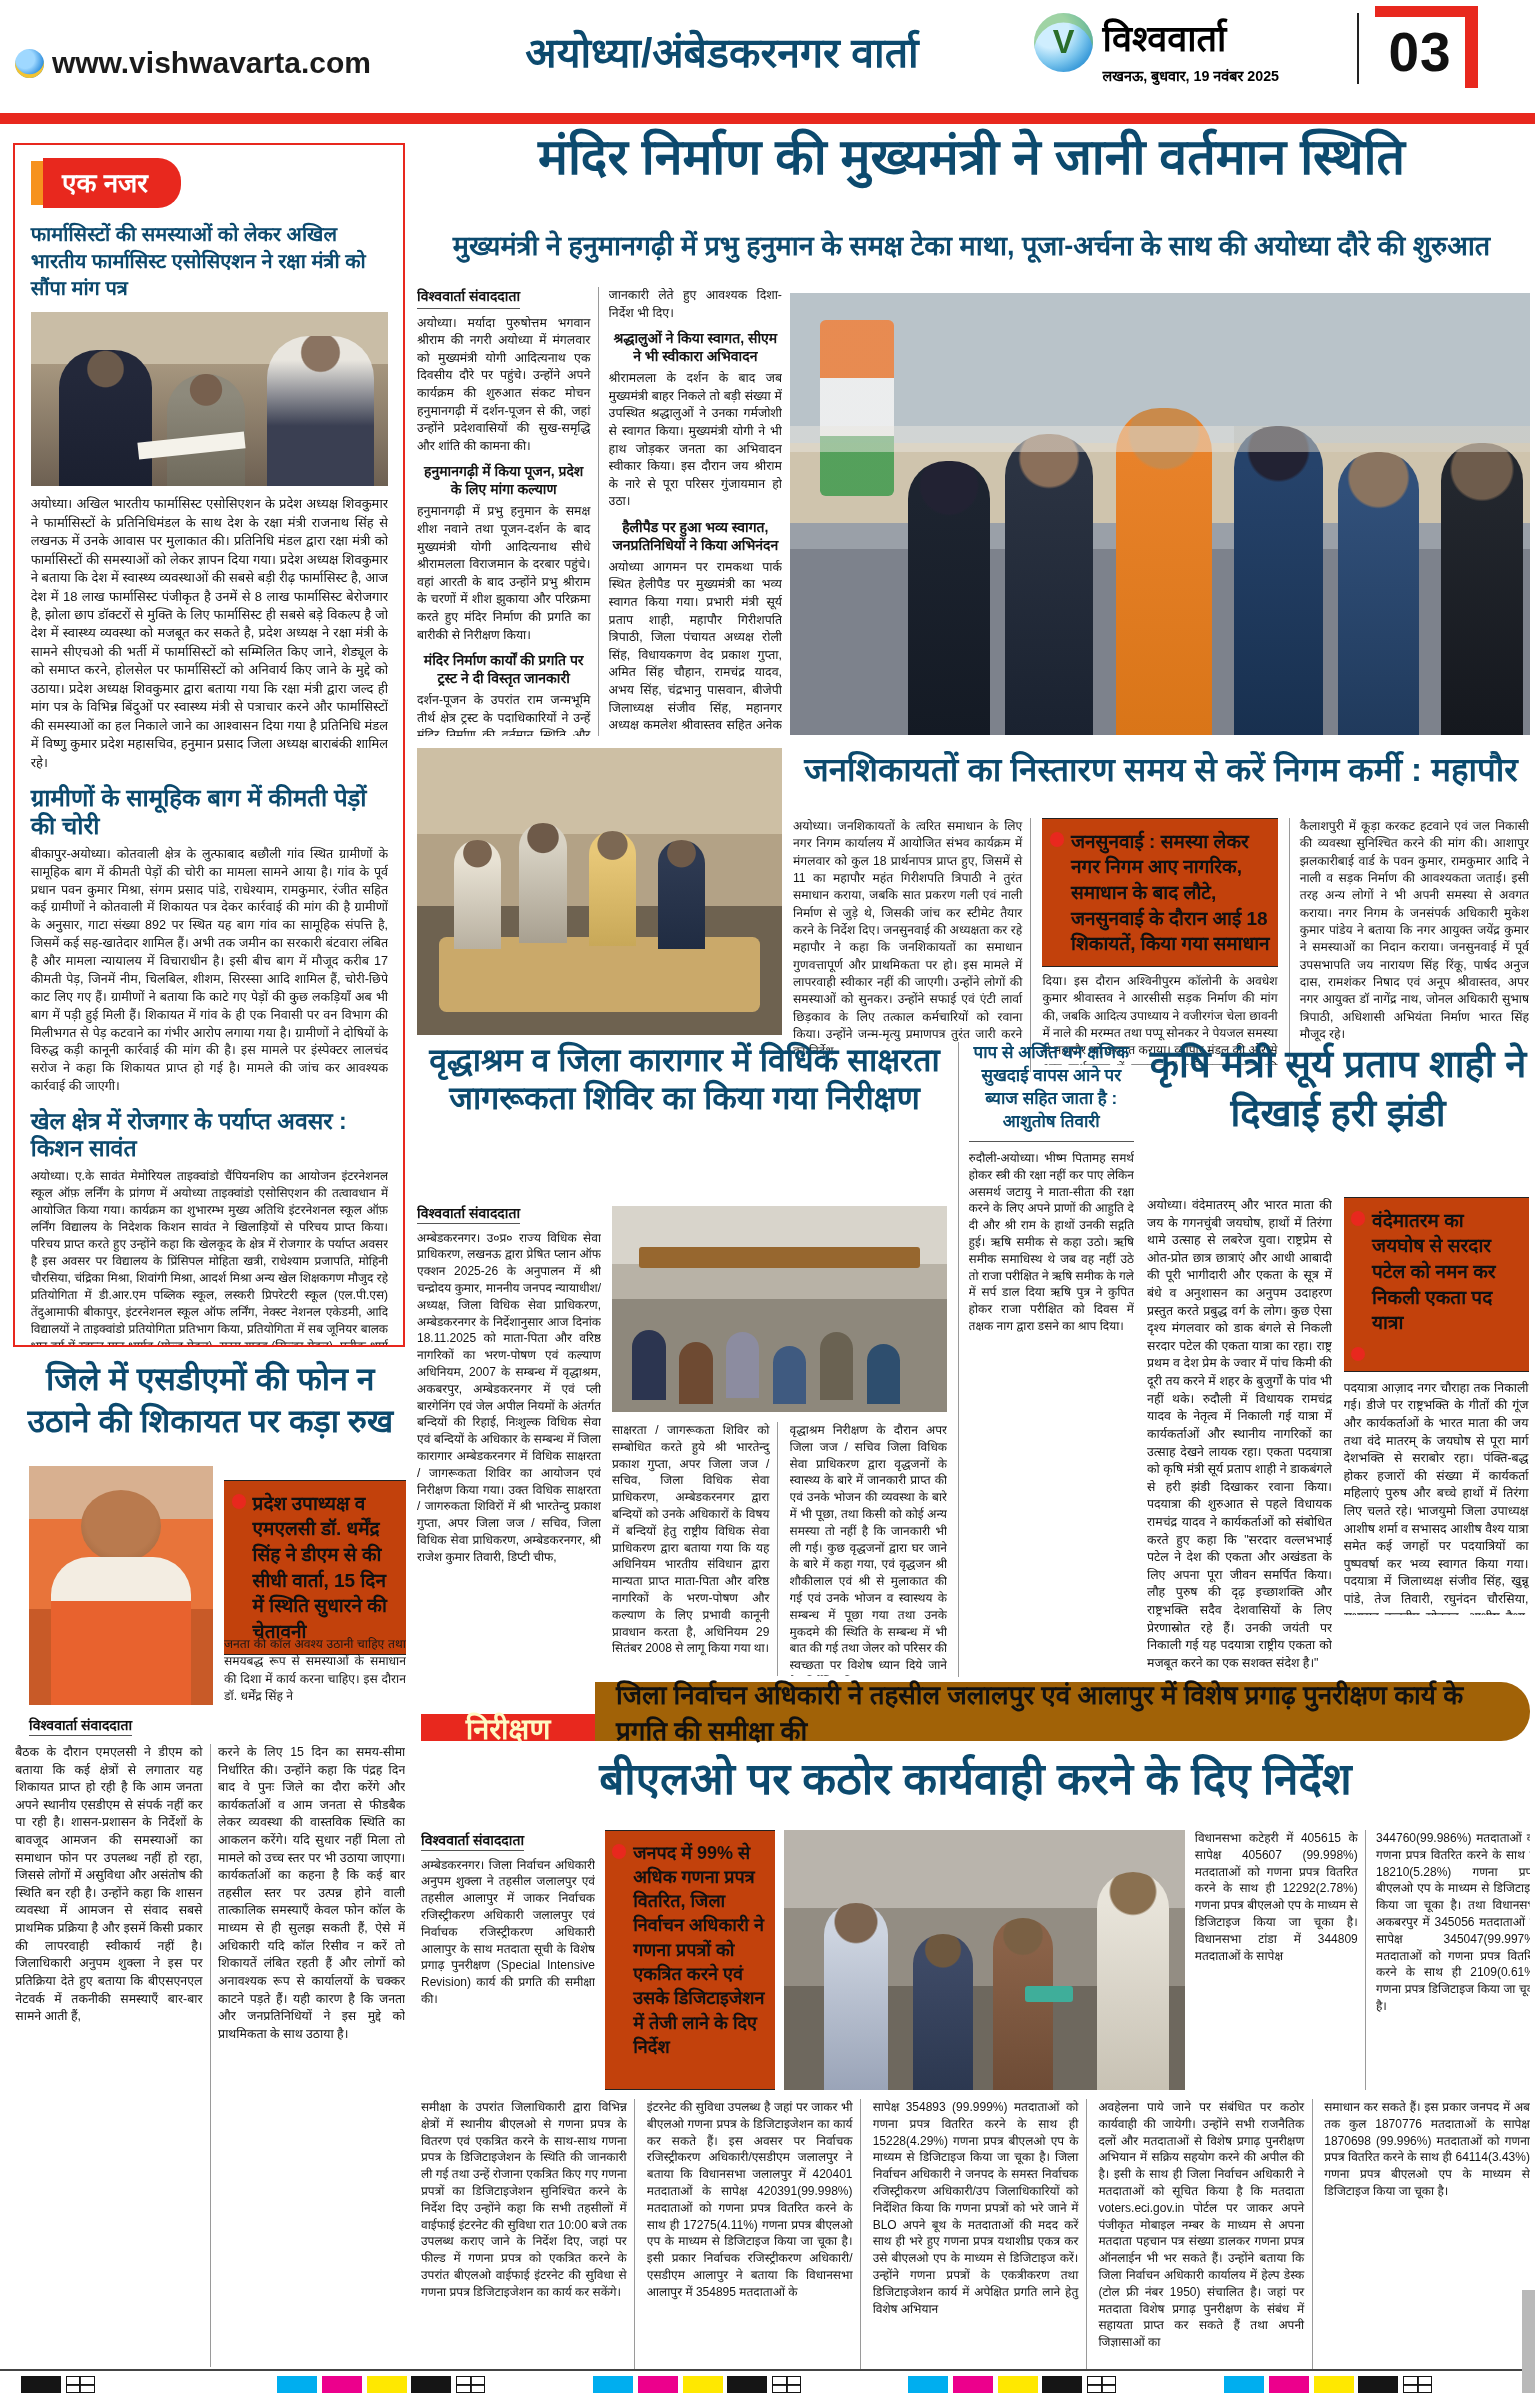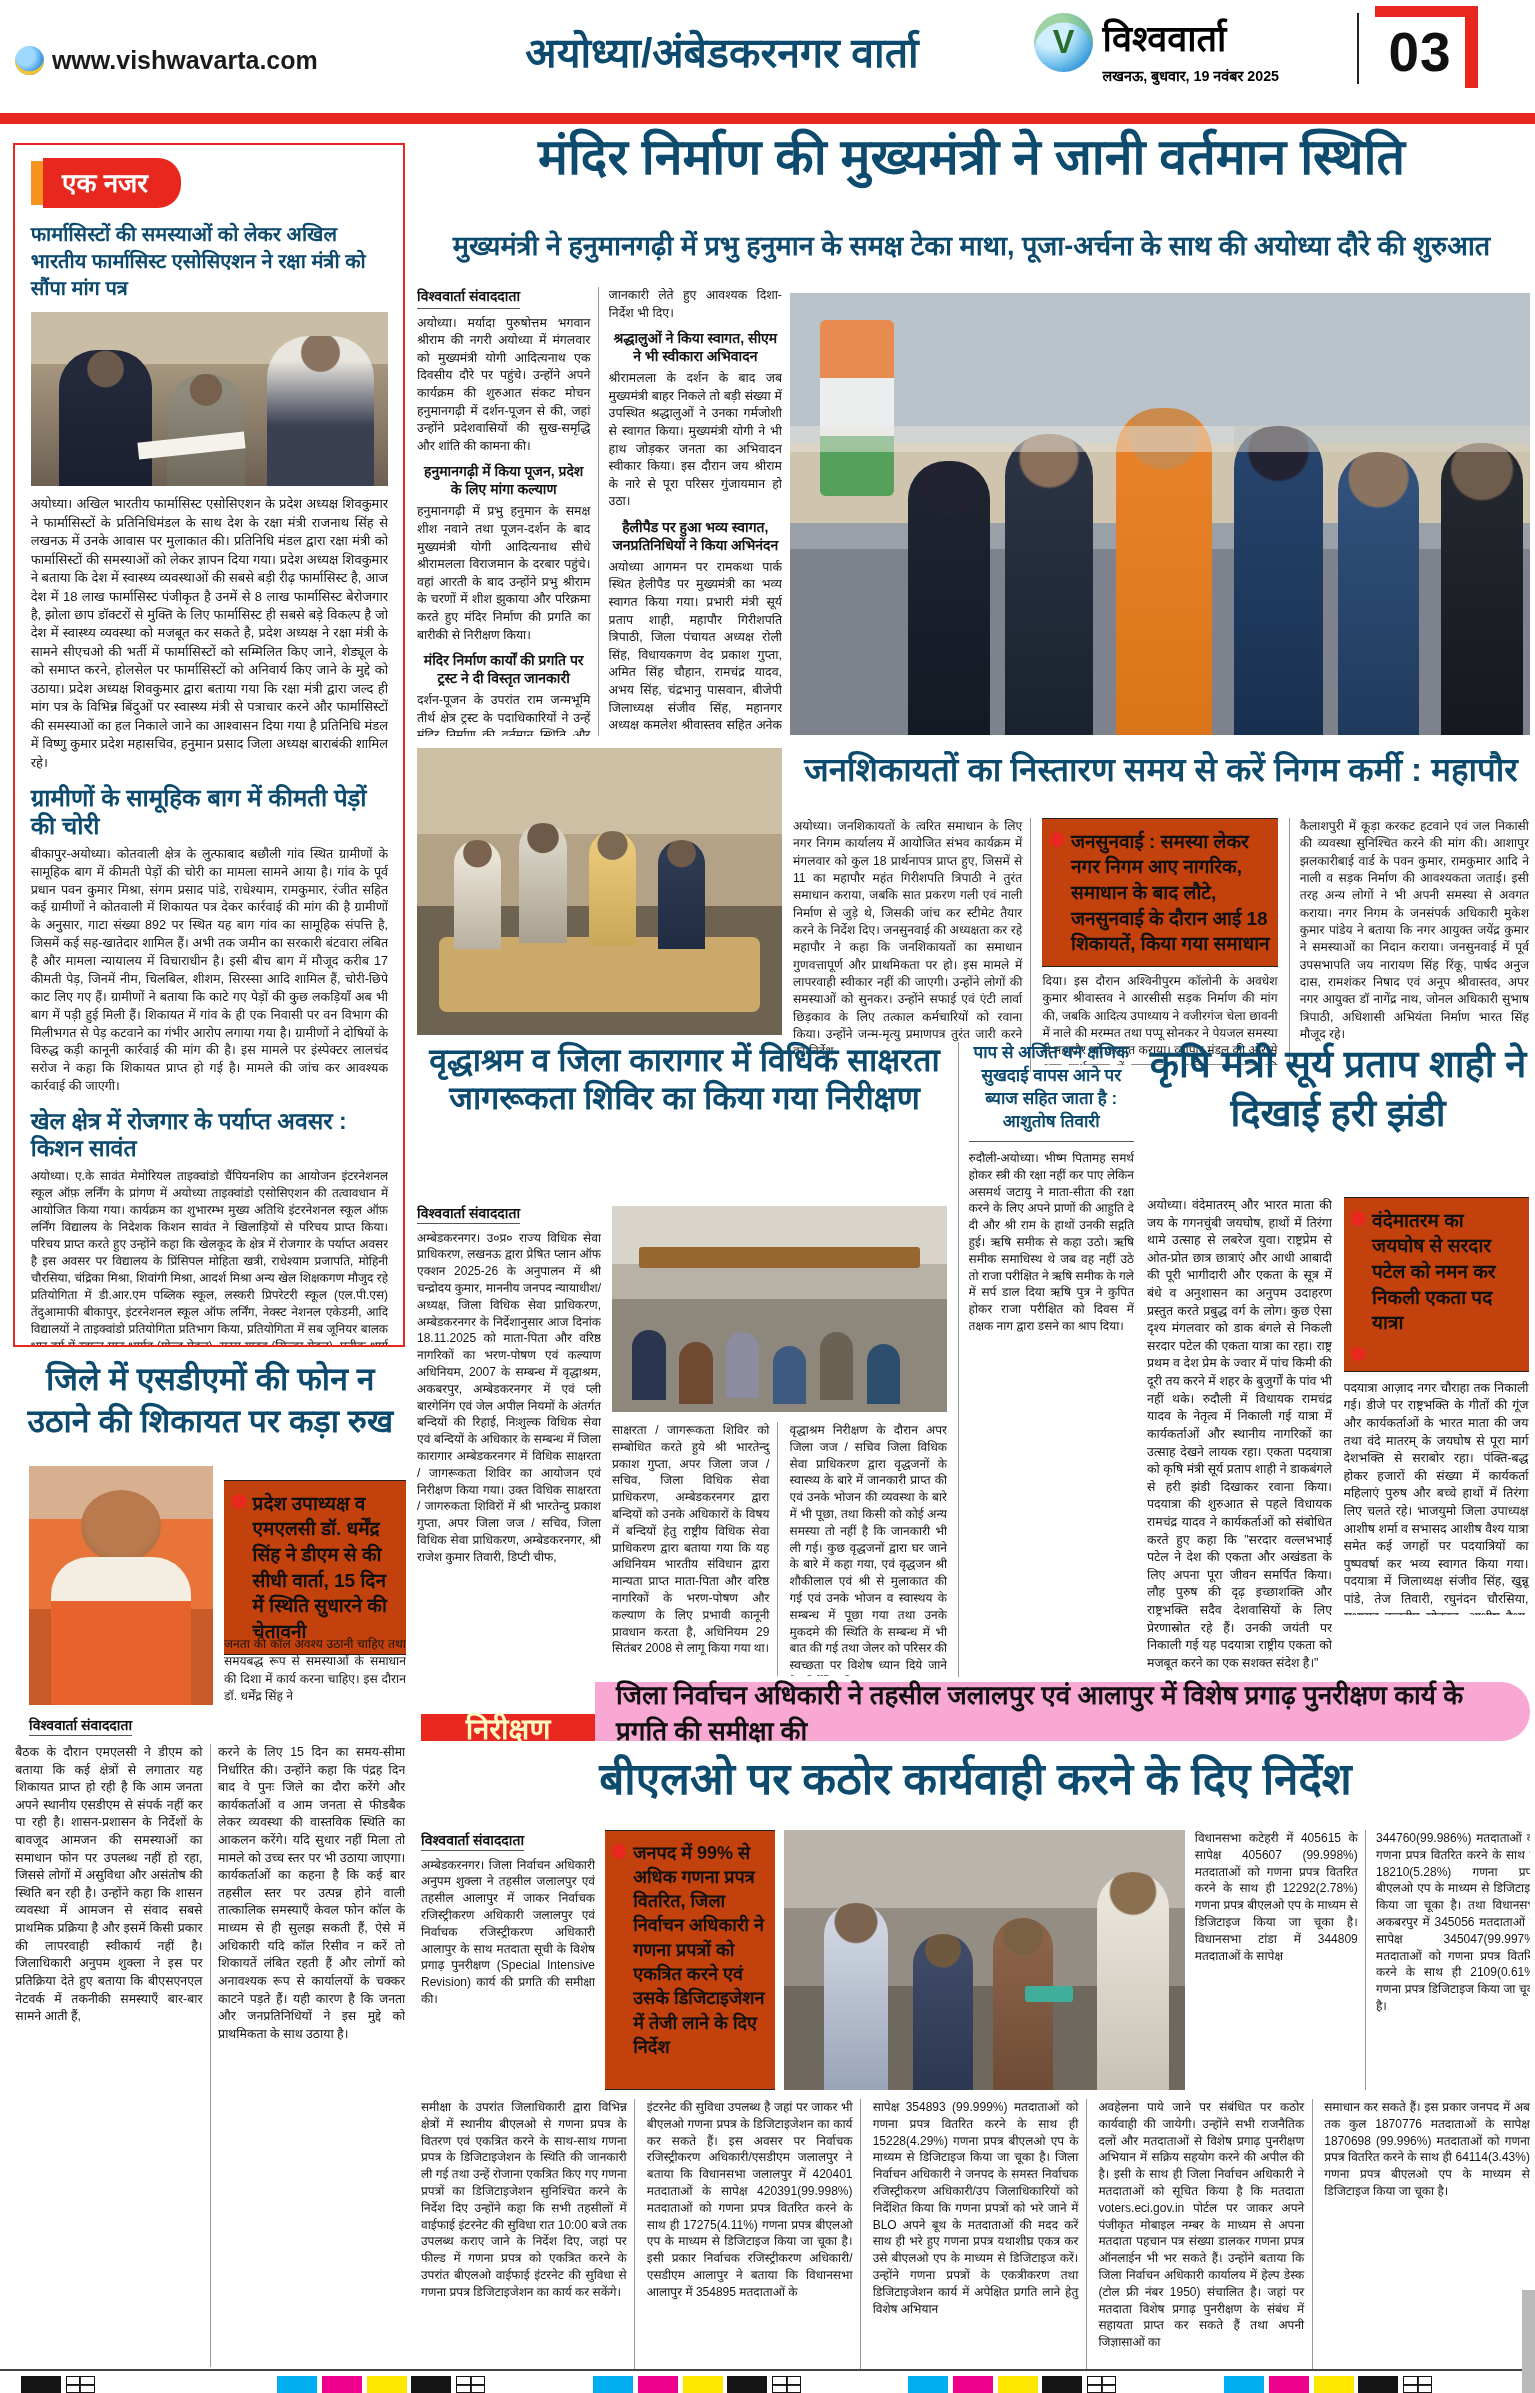--- a/index.html
+++ b/index.html
@@ -27,21 +27,21 @@
   .markgroup{display:flex;align-items:flex-end;}
   p{margin:0 0 5.7px 0;}
 </style>
 </head>
 <body>
 
 <div id="page">
 
   <div class="abs" style="left:15.3px;top:46px;display:flex;align-items:center;gap:7.6px;">
     <span style="width:29px;height:29px;border-radius:50%;background:radial-gradient(circle at 35% 35%,#9fd8ff 0 35%,#2f8fde 70%,#1b5fae 100%);display:inline-block;box-shadow:inset 0 -3.8px 0 #f4c431;"></span>
-    <span class="bd" style="font-size:25px;color:#1b1b1b;">www.vishwavarta.com</span>
+    <span class="bd" style="font-size:30px;color:#1b1b1b;">www.vishwavarta.com</span>
   </div>
 
   <div class="abs headline ctr" style="left:421px;top:29px;width:602px;font-size:41px;">अयोध्या/अंबेडकरनगर वार्ता</div>
 
   <div class="abs" style="left:1034px;top:13.4px;display:flex;gap:9.6px;align-items:flex-start;">
     <span style="width:59px;height:59px;border-radius:50%;background:radial-gradient(circle at 30% 30%,#cfeefe 0 30%,#7ec7ee 55%,#3f9edb 75%,#2b7fb8 100%);display:inline-flex;align-items:center;justify-content:center;box-shadow:inset 0 9.6px 0 rgba(120,190,90,.55);">
       <span class="bd" style="font-size:32.5px;color:#2a6d2a;">V</span>
     </span>
     <span style="display:inline-block;">
       <span class="bd" style="font-size:36px;display:block;color:#000;">विश्ववार्ता</span>
@@ -193,21 +193,21 @@
     <span class="byline">विश्ववार्ता संवाददाता</span>
   </div>
 
   <div class="abs" style="left:15.3px;top:1744px;width:390px;height:623px;display:flex;gap:7px;overflow:hidden;">
     <div class="body-txt just colrule" style="width:189px;font-size:12.4px;">बैठक के दौरान एमएलसी ने डीएम को बताया कि कई क्षेत्रों से लगातार यह शिकायत प्राप्त हो रही है कि आम जनता अपने स्थानीय एसडीएम से संपर्क नहीं कर पा रही है। शासन-प्रशासन के निर्देशों के बावजूद आमजन की समस्याओं का समाधान फोन पर उपलब्ध नहीं हो रहा, जिससे लोगों में असुविधा और असंतोष की स्थिति बन रही है। उन्होंने कहा कि शासन व्यवस्था में आमजन से संवाद सबसे प्राथमिक प्रक्रिया है और इसमें किसी प्रकार की लापरवाही स्वीकार्य नहीं है। जिलाधिकारी अनुपम शुक्ला ने इस पर प्रतिक्रिया देते हुए बताया कि बीएसएनएल नेटवर्क में तकनीकी समस्याएँ बार-बार सामने आती हैं,</div>
     <div class="body-txt just" style="width:189px;font-size:12.4px;">करने के लिए 15 दिन का समय-सीमा निर्धारित की। उन्होंने कहा कि पंद्रह दिन बाद वे पुनः जिले का दौरा करेंगे और कार्यकर्ताओं व आम जनता से फीडबैक लेकर व्यवस्था की वास्तविक स्थिति का आकलन करेंगे। यदि सुधार नहीं मिला तो मामले को उच्च स्तर पर भी उठाया जाएगा। कार्यकर्ताओं का कहना है कि कई बार तहसील स्तर पर उत्पन्न होने वाली तात्कालिक समस्याएँ केवल फोन कॉल के माध्यम से ही सुलझ सकती हैं, ऐसे में अधिकारी यदि कॉल रिसीव न करें तो शिकायतें लंबित रहती हैं और लोगों को अनावश्यक रूप से कार्यालयों के चक्कर काटने पड़ते हैं। यही कारण है कि जनता और जनप्रतिनिधियों ने इस मुद्दे को प्राथमिकता के साथ उठाया है।</div>
   </div>
 
   <div class="abs" style="left:421px;top:1682px;width:1109px;height:59px;display:flex;">
     <span style="background:#e8281e;color:#fef9c3;font-weight:bold;font-size:29px;display:flex;align-items:center;justify-content:center;width:174px;flex:none;margin-top:32px;">निरीक्षण</span>
-    <span style="background:#f9a8d4;flex:1;display:flex;align-items:center;padding:0 21px;border-radius:0 29px 29px 0;font-weight:bold;font-size:26px;color:#111;">जिला निर्वाचन अधिकारी ने तहसील जलालपुर एवं आलापुर में विशेष प्रगाढ़ पुनरीक्षण कार्य के प्रगति की समीक्षा की</span>
+    <span style="background:#a16207;flex:1;display:flex;align-items:center;padding:0 21px;border-radius:0 29px 29px 0;font-weight:bold;font-size:26px;color:#111;">जिला निर्वाचन अधिकारी ने तहसील जलालपुर एवं आलापुर में विशेष प्रगाढ़ पुनरीक्षण कार्य के प्रगति की समीक्षा की</span>
   </div>
 
   <div class="abs headline ctr" style="left:421px;top:1753px;width:1109px;font-size:44px;">बीएलओ पर कठोर कार्यवाही करने के दिए निर्देश</div>
 
   <div class="abs" style="left:421px;top:1830px;width:1109px;height:260px;display:flex;gap:9.6px;overflow:hidden;">
     <div style="width:174px;flex:none;">
       <span class="byline">विश्ववार्ता संवाददाता</span>
       <div class="body-txt just sm-txt">अम्बेडकरनगर। जिला निर्वाचन अधिकारी अनुपम शुक्ला ने तहसील जलालपुर एवं तहसील आलापुर में जाकर निर्वाचक रजिस्ट्रीकरण अधिकारी जलालपुर एवं निर्वाचक रजिस्ट्रीकरण अधिकारी आलापुर के साथ मतदाता सूची के विशेष प्रगाढ़ पुनरीक्षण (Special Intensive Revision) कार्य की प्रगति की समीक्षा की।</div>
     </div>
     <div class="callout" style="width:170px;flex:none;box-sizing:border-box;display:flex;">

